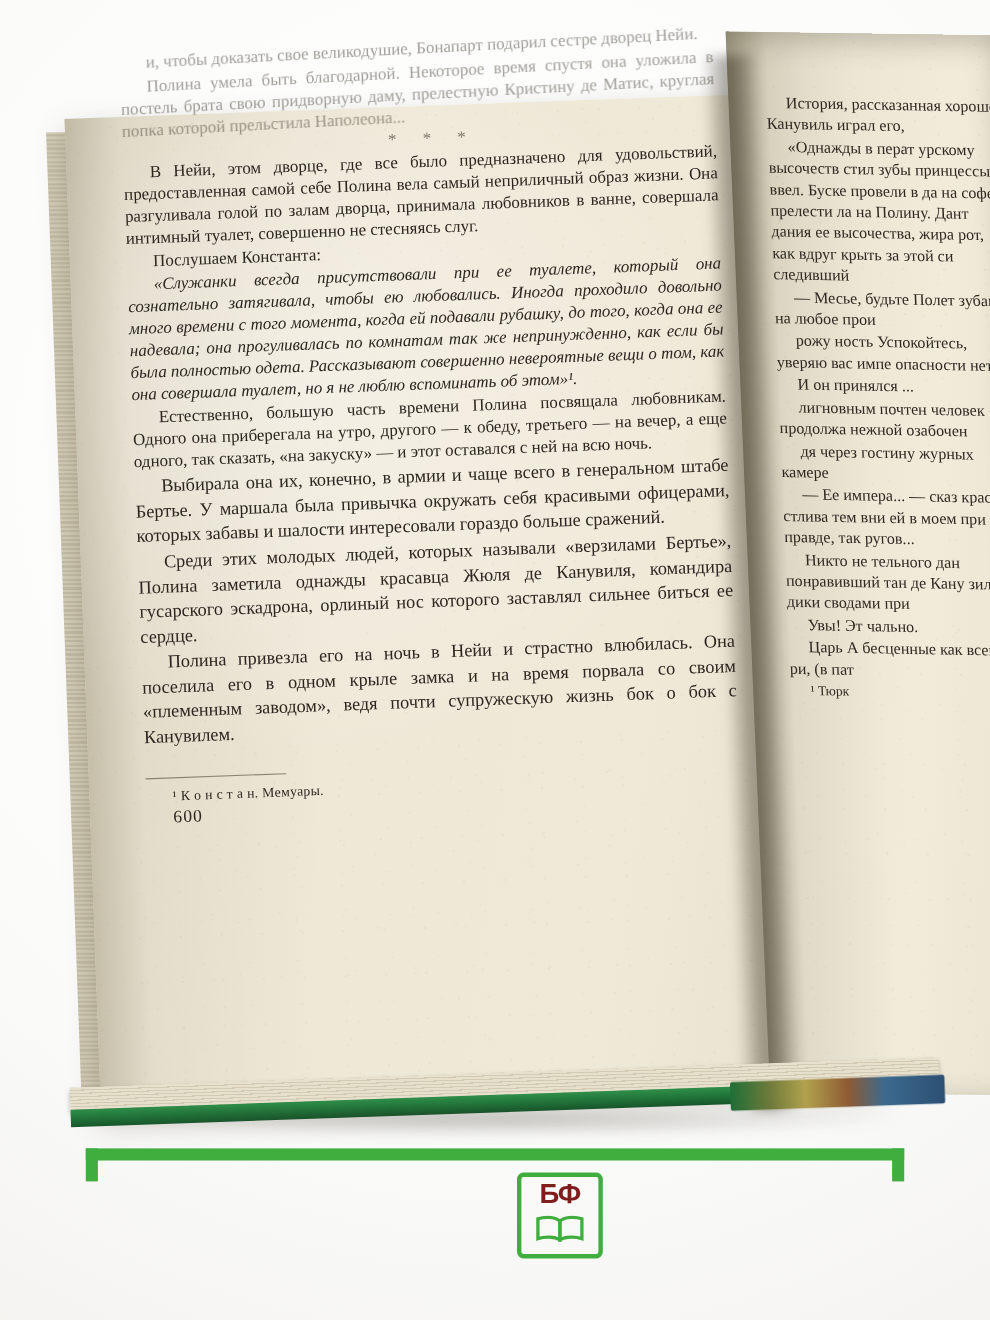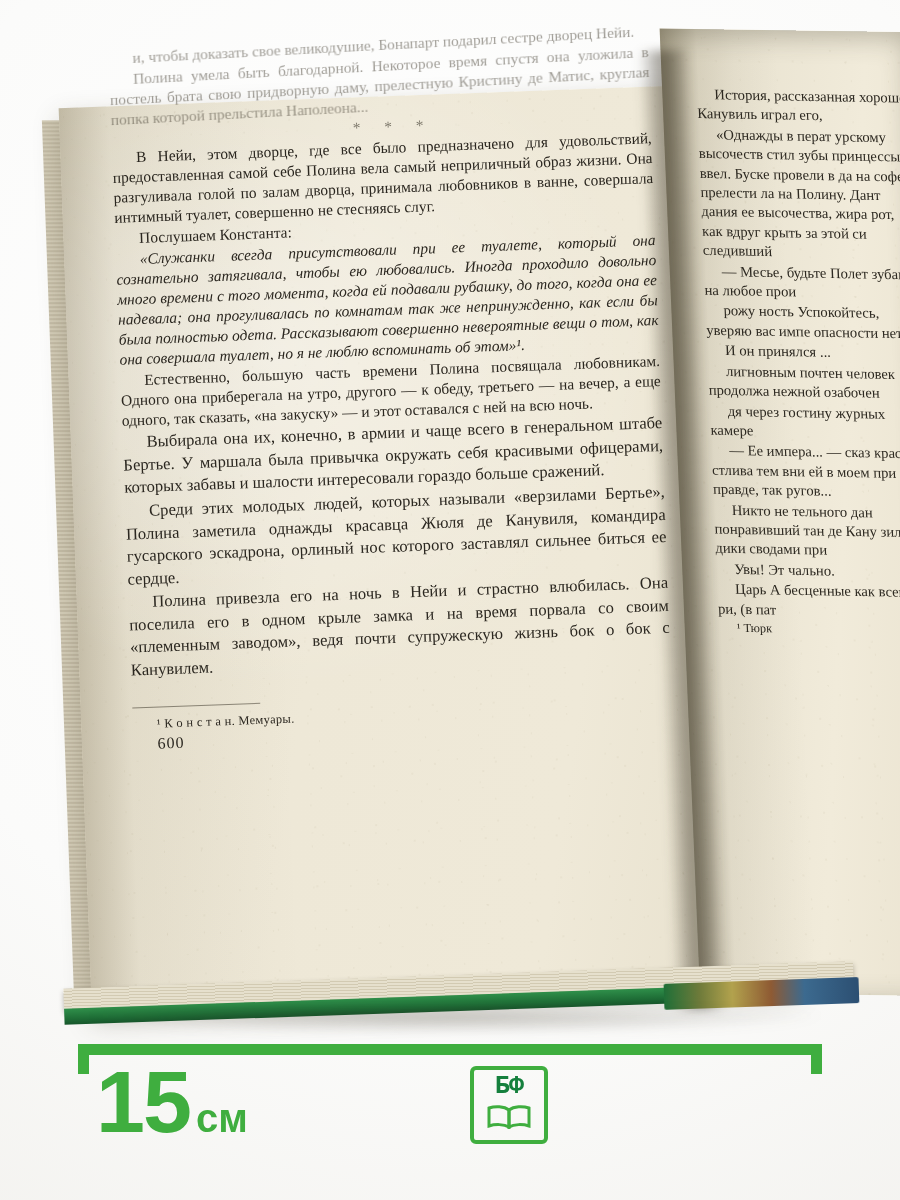--- a/index.html
+++ b/index.html
@@ -264,22 +264,22 @@
     margin-bottom: 2px;
   }
 
   
   .brand {
     position: absolute;
     left: 470px;
     top: 1066px;
     display: flex;
     align-items: center;
-    color: #15803d;
-    font-family: Liberation Mono, monospace;
+    color: #7f1d1d;
+    font-family: Liberation Sans, sans-serif;
   }
   .brand .logo {
     width: 70px;
     height: 70px;
     border: 4px solid #3fae3f;
     border-radius: 6px;
     position: relative;
     margin-right: 14px;
     flex: none;
   }
@@ -373,24 +373,20 @@
 
     <div class="table-shadow"></div>
   </div>
 
   <div class="scalebar">
     <div class="bar"></div>
     <div class="tick l"></div>
     <div class="tick r"></div>
   </div>
 
-  <div class="measure">
-    <span class="num">15</span>
-    <span class="unit">см</span>
-  </div>
 
   <div class="brand">
     <div class="logo">
       <div class="bf">БФ</div>
       <div class="bk">
         <svg width="44" height="24" viewBox="0 0 44 24" aria-hidden="true">
           <path d="M22 5 C17 1, 8 1, 2 3 L2 21 C8 19, 17 19, 22 22 Z" fill="none" stroke="#3fae3f" stroke-width="3"></path>
           <path d="M22 5 C27 1, 36 1, 42 3 L42 21 C36 19, 27 19, 22 22 Z" fill="none" stroke="#3fae3f" stroke-width="3"></path>
         </svg>
       </div>

